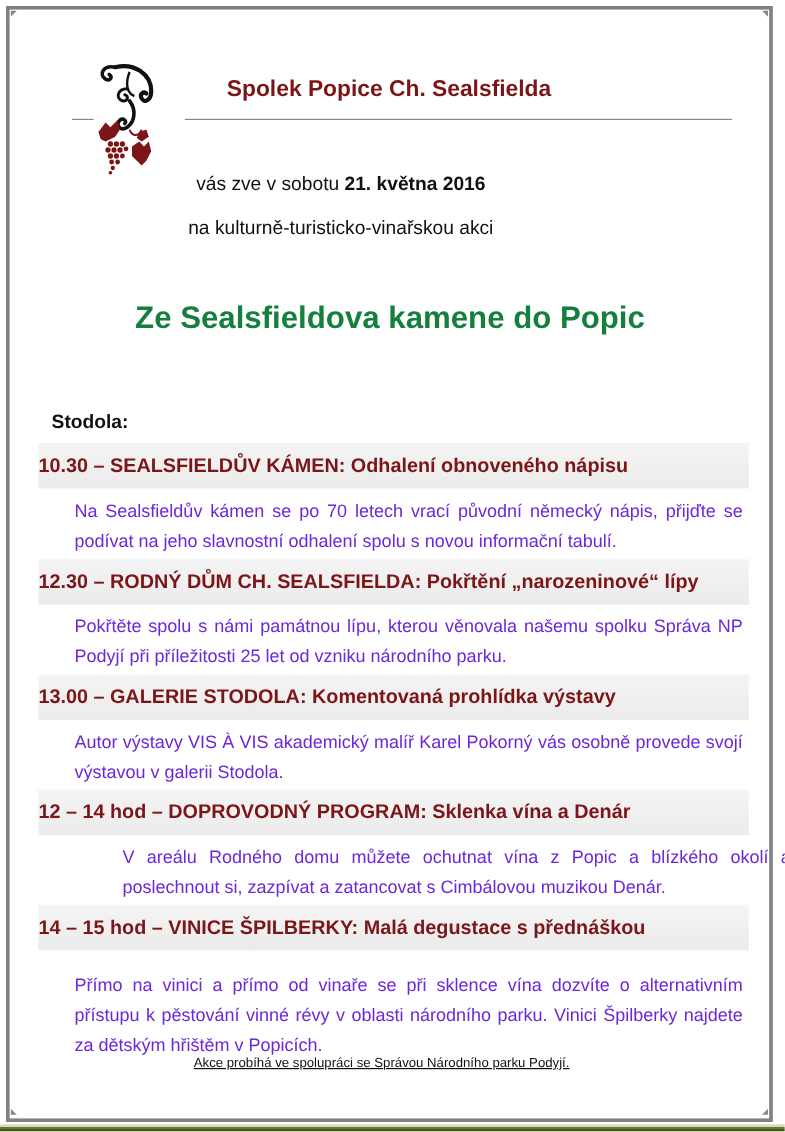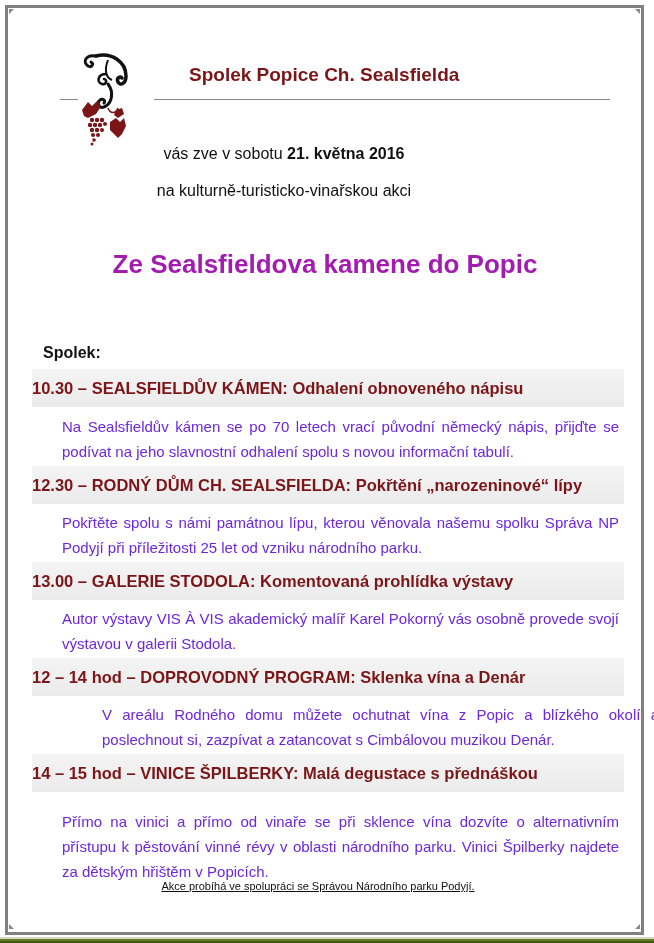--- a/index.html
+++ b/index.html
@@ -33,21 +33,21 @@
     .rule-right { position: absolute; left: 154px; top: 99px; width: 456px; height: 1px; background: #888; }
     .invite-line {
       position: absolute; left: 0; width: 568px; text-align: center;
       font-size: 16px; color: #111;
     }
     .invite-1 { top: 145px; }
     .invite-1 b { font-weight: bold; }
     .invite-2 { top: 182px; }
     .event-title {
       position: absolute; left: 0; width: 650px; text-align: center; top: 249px;
-      font-size: 26px; font-weight: bold; color: #a21caf;
+      font-size: 26px; font-weight: bold; color: #15803d;
     }
     .program-label {
       position: absolute; left: 43px; top: 344px;
       font-size: 16px; font-weight: bold; color: #111;
     }
     .section-head {
       position: absolute; left: 32px; width: 592px; height: 38px;
       background: linear-gradient(to bottom, #f4f4f4, #ebebeb);
       box-sizing: border-box; line-height: 38px;
       font-size: 16.5px; font-weight: bold; color: #7b1517;
@@ -107,21 +107,21 @@
   </g>
 </svg>
 
 <div class="org-title">Spolek Popice Ch. Sealsfielda</div>
 
 <div class="invite-line invite-1"><span>vás zve v sobotu </span><b>21. května 2016</b></div>
 <div class="invite-line invite-2">na kulturně-turisticko-vinařskou akci</div>
 
 <div class="event-title">Ze Sealsfieldova kamene do Popic</div>
 
-<div class="program-label">Spolek:</div>
+<div class="program-label">Stodola:</div>
 
 <div class="section-head" style="top:369px;">10.30 – SEALSFIELDŮV KÁMEN: Odhalení obnoveného nápisu</div>
 <div class="section-body" style="top:414px;">Na Sealsfieldův kámen se po 70 letech vrací původní německý nápis, přijďte se podívat na jeho slavnostní odhalení spolu s novou informační tabulí.</div>
 
 <div class="section-head" style="top:466px;">12.30 – RODNÝ DŮM CH. SEALSFIELDA: Pokřtění „narozeninové“ lípy</div>
 <div class="section-body" style="top:510px;">Pokřtěte spolu s námi památnou lípu, kterou věnovala našemu spolku Správa NP Podyjí při příležitosti 25 let od vzniku národního parku.</div>
 
 <div class="section-head" style="top:562px;">13.00 – GALERIE STODOLA: Komentovaná prohlídka výstavy</div>
 <div class="section-body" style="top:606px;">Autor výstavy VIS À VIS akademický malíř Karel Pokorný vás osobně provede svojí výstavou v galerii Stodola.</div>
 

